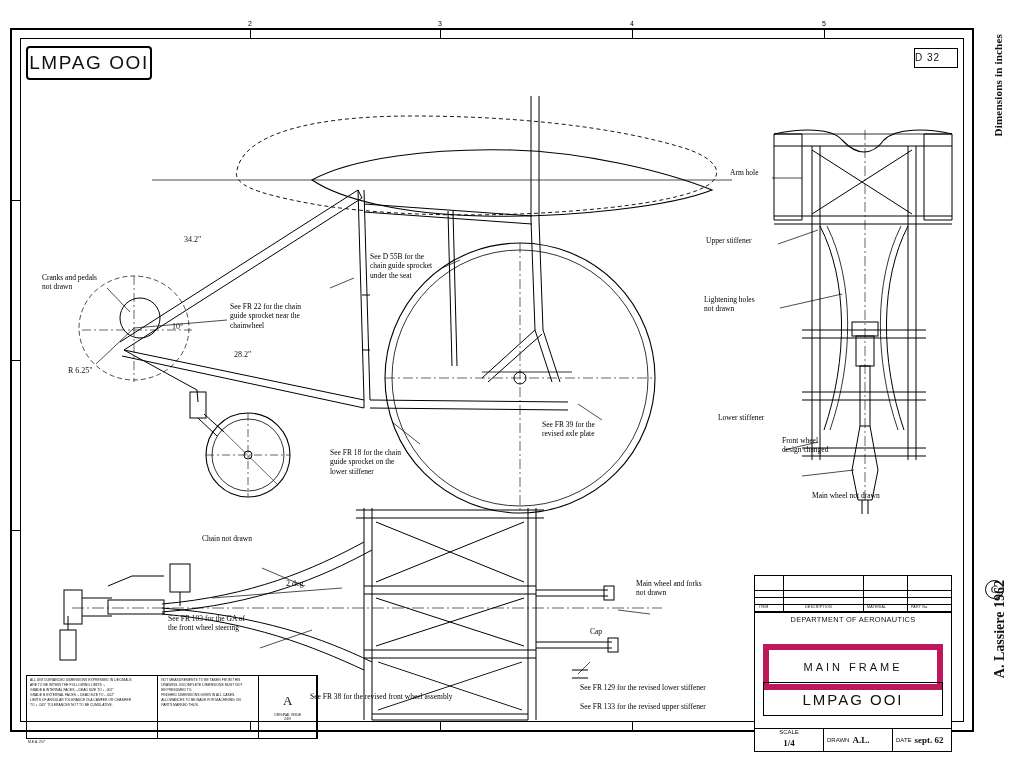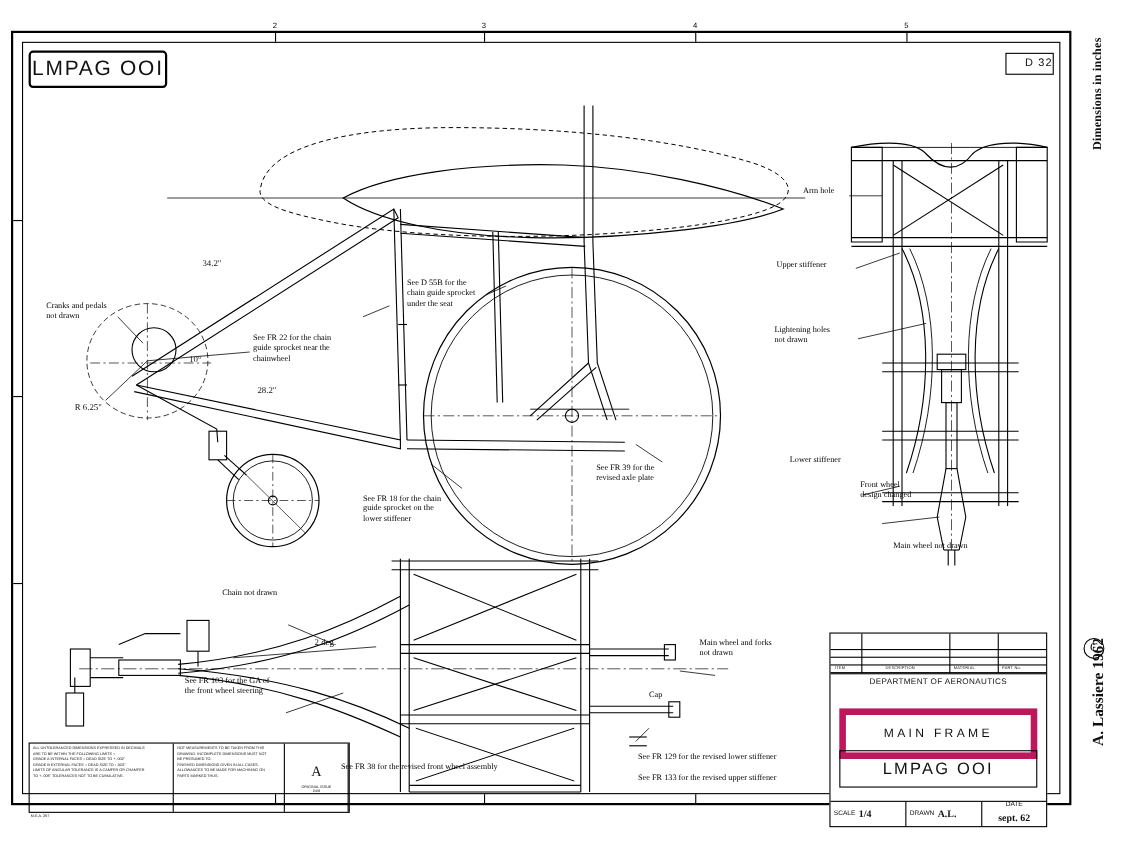--- a/index.html
+++ b/index.html
@@ -88,21 +88,21 @@
     letter-spacing: 1.6px;
     background: #fff;
   }
   #sheet-code {
     position: absolute;
     right: 14px; top: 18px;
     width: 42px; height: 18px;
     border: 1px solid #000;
     font-family: "Liberation Sans", sans-serif;
     font-size: 10px;
-    text-align: right;
+    text-align: left;
     line-height: 18px;
     letter-spacing: 1px;
   }
 
   
   .note {
     position: absolute;
     font-size: 7.5px;
     line-height: 1.25;
     font-family: "Liberation Serif", serif;
@@ -174,21 +174,21 @@
     display: flex;
   }
   #tb-footer .cell {
     border-right: 1px solid #000;
     display: flex;
     align-items: center;
     padding: 0 3px;
     font-size: 6px;
     gap: 3px;
   }
-  #tb-footer .cell:last-child { border-right: none; flex-direction: column; }
+  #tb-footer .cell:last-child { border-right: none; }
   #tb-footer .val {
     font-family: "Liberation Serif", serif;
     font-size: 9px;
     font-weight: bold;
   }
 
   
   #notes-block {
     position: absolute;
     left: 14px; top: 645px;
@@ -495,21 +495,21 @@
     <div id="tb-org">
       <div>DEPARTMENT OF AERONAUTICS</div>
     </div>
     <div id="tb-maintitle">
       <span>MAIN   FRAME</span>
     </div>
     <div id="tb-number">
       <span>LMPAG  OOI</span>
     </div>
     <div id="tb-footer">
-      <div class="cell" style="width:62px;">
+      <div class="cell" style="width:62px;flex-direction:column;">
         <span>SCALE</span>
         <span class="val">1/4</span>
       </div>
       <div class="cell" style="width:62px;">
         <span>DRAWN</span>
         <span class="val">A.L.</span>
       </div>
       <div class="cell" style="flex:1;">
         <span>DATE</span>
         <span class="val">sept. 62</span>

